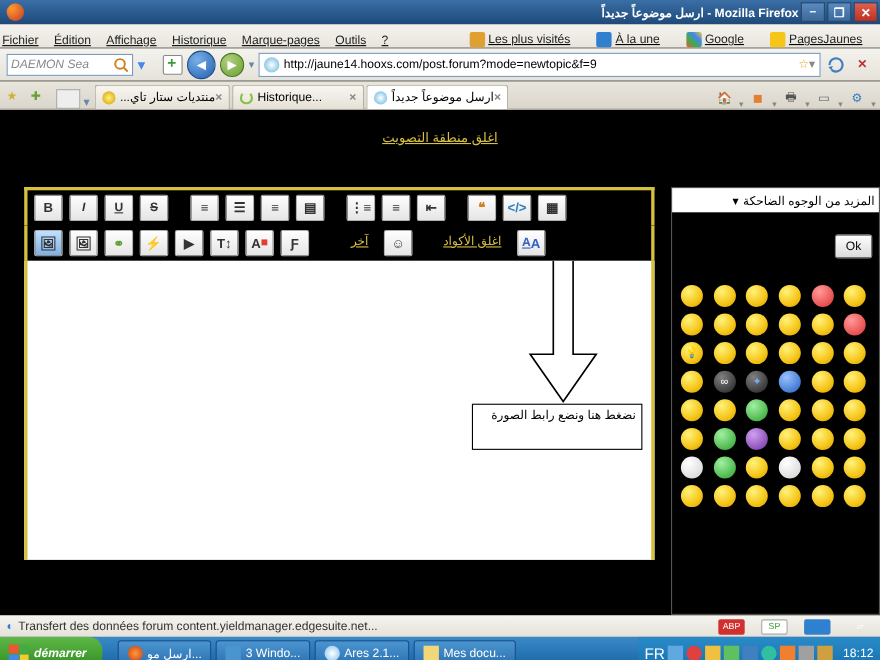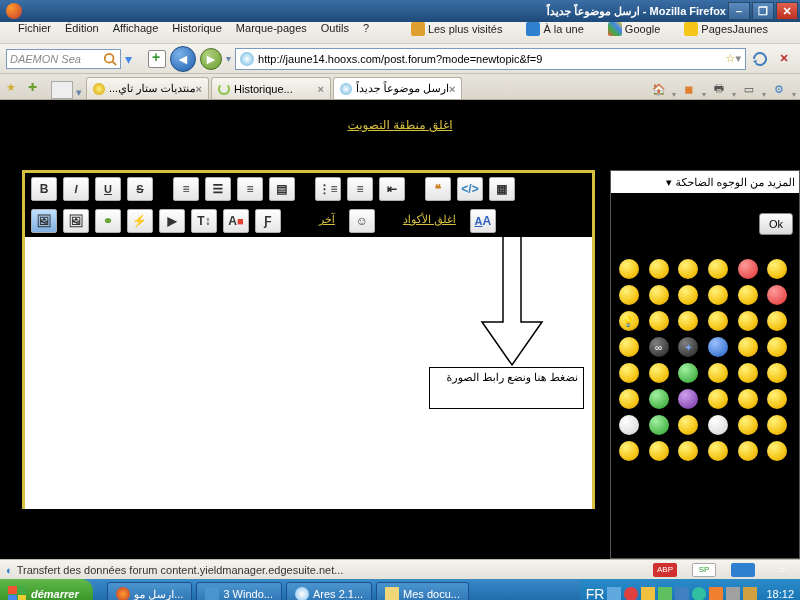--- a/index.html
+++ b/index.html
@@ -4,21 +4,21 @@
 <style>
 * { margin: 0; padding: 0; box-sizing: border-box; font-family: Tahoma, Arial, sans-serif; font-size: 11px; }
 body { background: #000; overflow: hidden; width: 800px; height: 600px; }
 
 .titlebar { height: 22px; background: linear-gradient(#3a6ea5,#1e4a7a); display: flex; align-items: center; padding: 0 2px; color: #fff; }
 .titlebar .ff-icon { width: 16px; height: 16px; background: radial-gradient(circle at 30% 30%,#ff9a2e,#c0392b); border-radius: 50%; margin: 0 4px; }
 .titlebar .title { flex: 1; font-weight: bold; text-align: right; }
 .winbtn { width: 22px; height: 18px; margin-left: 2px; border: 1px solid #2a4a6a; background: linear-gradient(#5a8ac0,#3a6a9a); display: flex; align-items: center; justify-content: center; color: #fff; font-weight: bold; }
 .winbtn.close { background: linear-gradient(#e06050,#c03020); }
 
-.menubar { height: 22px; background: linear-gradient(#f5f3ee,#e8e5de); display: flex; align-items: flex-start; padding: 0 18px; border-bottom: 1px solid #d0ccc0; }
+.menubar { height: 22px; background: linear-gradient(#f5f3ee,#e8e5de); display: flex; align-items: flex-end; padding: 0 2px; border-bottom: 1px solid #d0ccc0; text-decoration: underline; }
 .menubar span { margin-right: 14px; color: #222; cursor: default; }
 .menubar .spacer { flex: 1; }
 .bm { display: flex; align-items: center; margin-left: 10px; }
 .bm .ic { width: 14px; height: 14px; margin-right: 3px; border-radius: 2px; }
 
 .navbar { height: 30px; background: linear-gradient(#f5f3ee,#e5e2da); display: flex; align-items: center; padding: 0 6px; border-bottom: 1px solid #c5c0b5; gap: 4px; }
 .searchbox { width: 115px; height: 20px; background: #fff; border: 1px solid #7a9ac0; display: flex; align-items: center; padding: 0 3px; font-style: italic; color: #888; }
 .searchbox .mag { width: 14px; height: 14px; margin-left: auto; }
 .navbtn { width: 26px; height: 26px; border-radius: 50%; display: flex; align-items: center; justify-content: center; font-size: 14px; font-weight: bold; color: #fff; }
 .navbtn.back { background: radial-gradient(circle at 35% 30%,#7ab0e8,#2060b0); border: 1px solid #1a4a80; }

